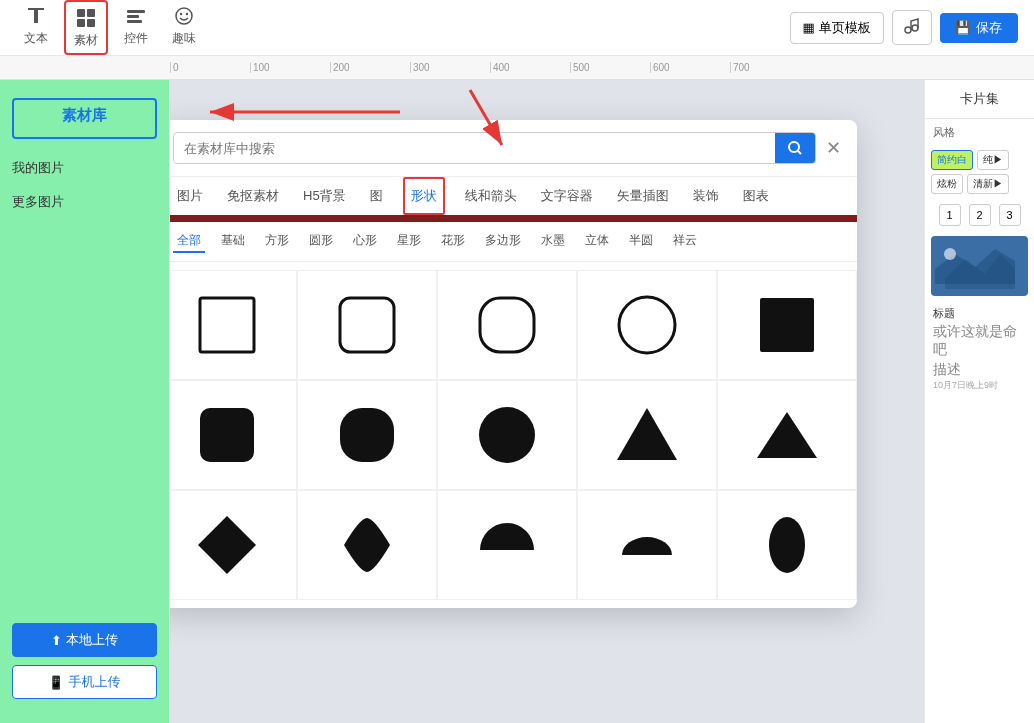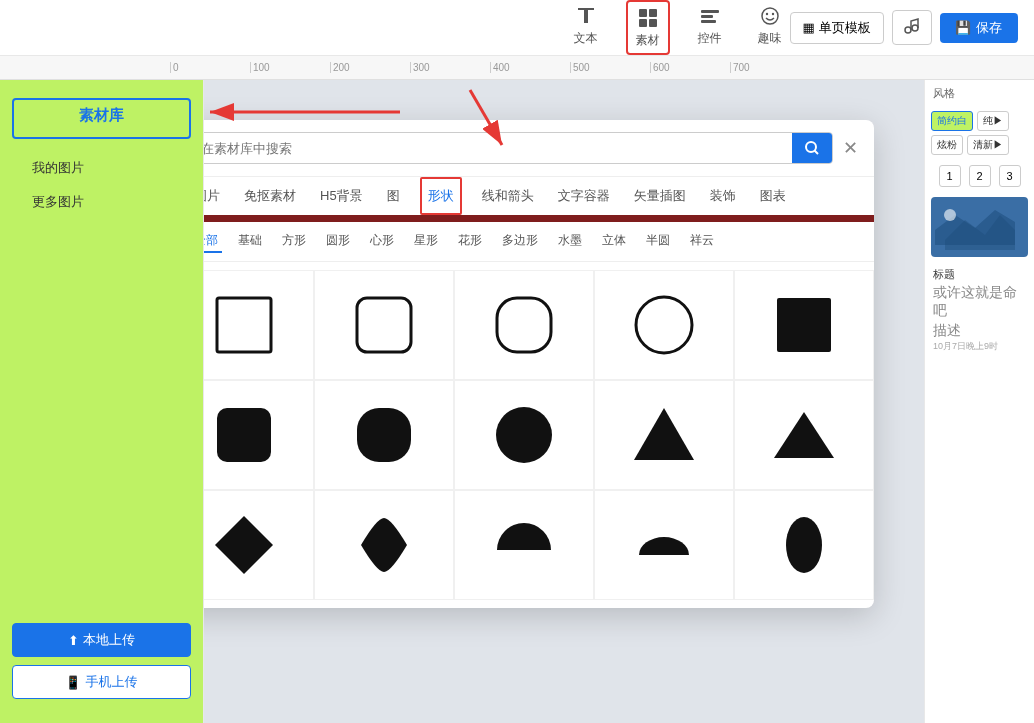--- a/index.html
+++ b/index.html
@@ -18,23 +18,23 @@
       align-items: center;
       background: #fff;
       border-bottom: 1px solid #e8e8e8;
       height: 56px;
       padding: 0 16px;
       position: relative;
       z-index: 10;
     }
     .toolbar-left {
       display: flex;
-      gap: 20px;
+      gap: 8px;
       flex: 1;
-      justify-content: flex-end;
+      justify-content: flex-start;
     }
     .toolbar-item {
       display: flex;
       flex-direction: column;
       align-items: center;
       gap: 2px;
       cursor: pointer;
       padding: 4px 8px;
       font-size: 12px;
       color: #555;
@@ -107,41 +107,41 @@
     }
 
     
     .main-area {
       display: flex;
       height: calc(723px - 56px - 24px);
     }
 
     
     .sidebar {
-      width: 204px;
-      background: #bef264;
+      width: 170px;
+      background: #86efac;
       border-right: 1px solid #e8e8e8;
       display: flex;
       flex-direction: column;
       padding: 12px 0;
     }
     .sidebar-title {
       font-size: 15px;
       font-weight: bold;
       color: #1a73e8;
       padding: 6px 16px 12px;
       border: 2px solid #1a73e8;
       margin: 6px 12px 12px;
       border-radius: 4px;
       text-align: center;
     }
     .sidebar-item {
       font-size: 13px;
       color: #333;
-      padding: 8px 32px;
+      padding: 8px 12px;
       cursor: pointer;
     }
     .sidebar-bottom {
       margin-top: auto;
       padding: 12px;
       display: flex;
       flex-direction: column;
       gap: 8px;
     }
     .btn-upload-local, .btn-upload-phone {
@@ -605,20 +605,21 @@
             <svg class="shape-svg" viewBox="0 0 70 70">
                 <ellipse cx="35" cy="35" rx="18" ry="28" fill="#111"></ellipse>
               </svg>
           </div>
         </div>
       </div>
     </div>
   </div>
 
   <div class="right-panel">
+    <div class="right-panel-header">卡片集</div>
     <div class="right-panel-section">风格</div>
     <div class="right-style-options">
       <div class="style-opt active">简约白</div>
       <div class="style-opt">纯▶</div>
       <div class="style-opt">炫粉</div>
       <div class="style-opt">清新▶</div>
     </div>
     <div class="right-page-nums">
       <div class="page-num">1</div>
       <div class="page-num">2</div>

